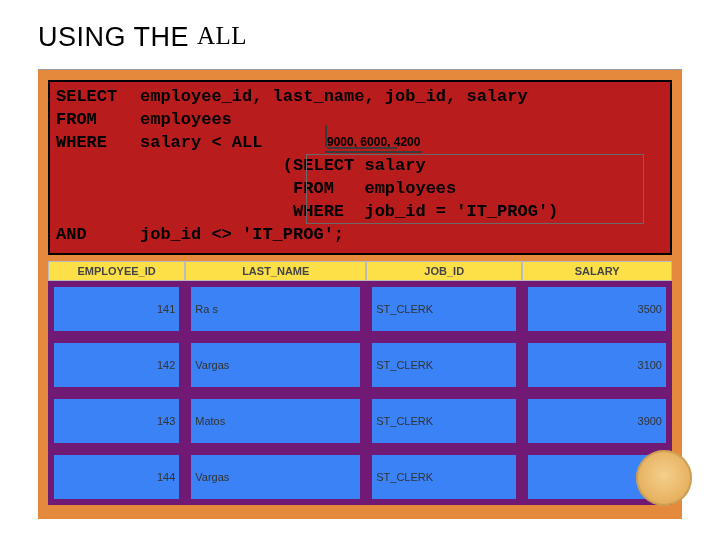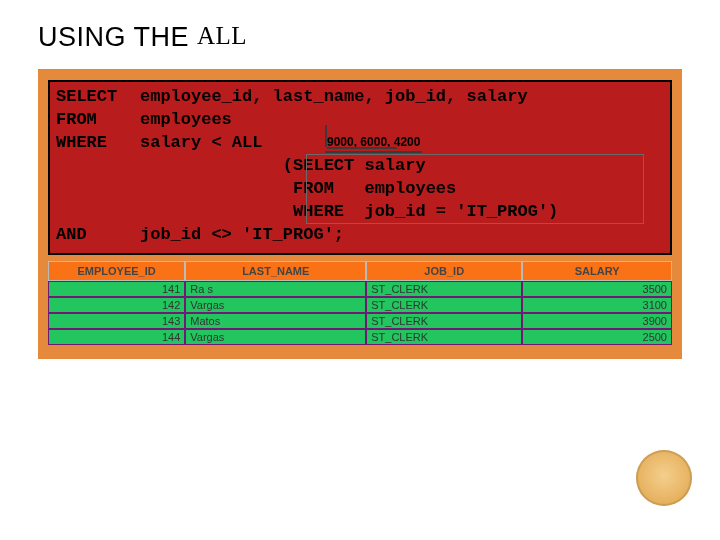--- a/index.html
+++ b/index.html
@@ -90,28 +90,28 @@
   .results table {
     width: 100%;
     border-collapse: separate;
     border-spacing: 0;
   }
   .results th {
     text-align: center;
     font-weight: bold;
     color: #444;
     padding: 3px 2px;
-    background: #f97316;
+    background: #fde047;
     border: 1px solid #bbb;
   }
   .results td {
-    padding: 1px 4px;
+    padding: 16px 4px;
     color: #333;
-    border: 1px solid #701a75;
-    background: #22c55e;
+    border: 6px solid #701a75;
+    background: #3b82f6;
   }
   .results td.num { text-align: right; }
   .cEmp  { width: 22%; }
   .cName { width: 29%; }
   .cJob  { width: 25%; }
   .cSal  { width: 24%; }
   
   .circle {
     position: absolute;
     right: 28px;

